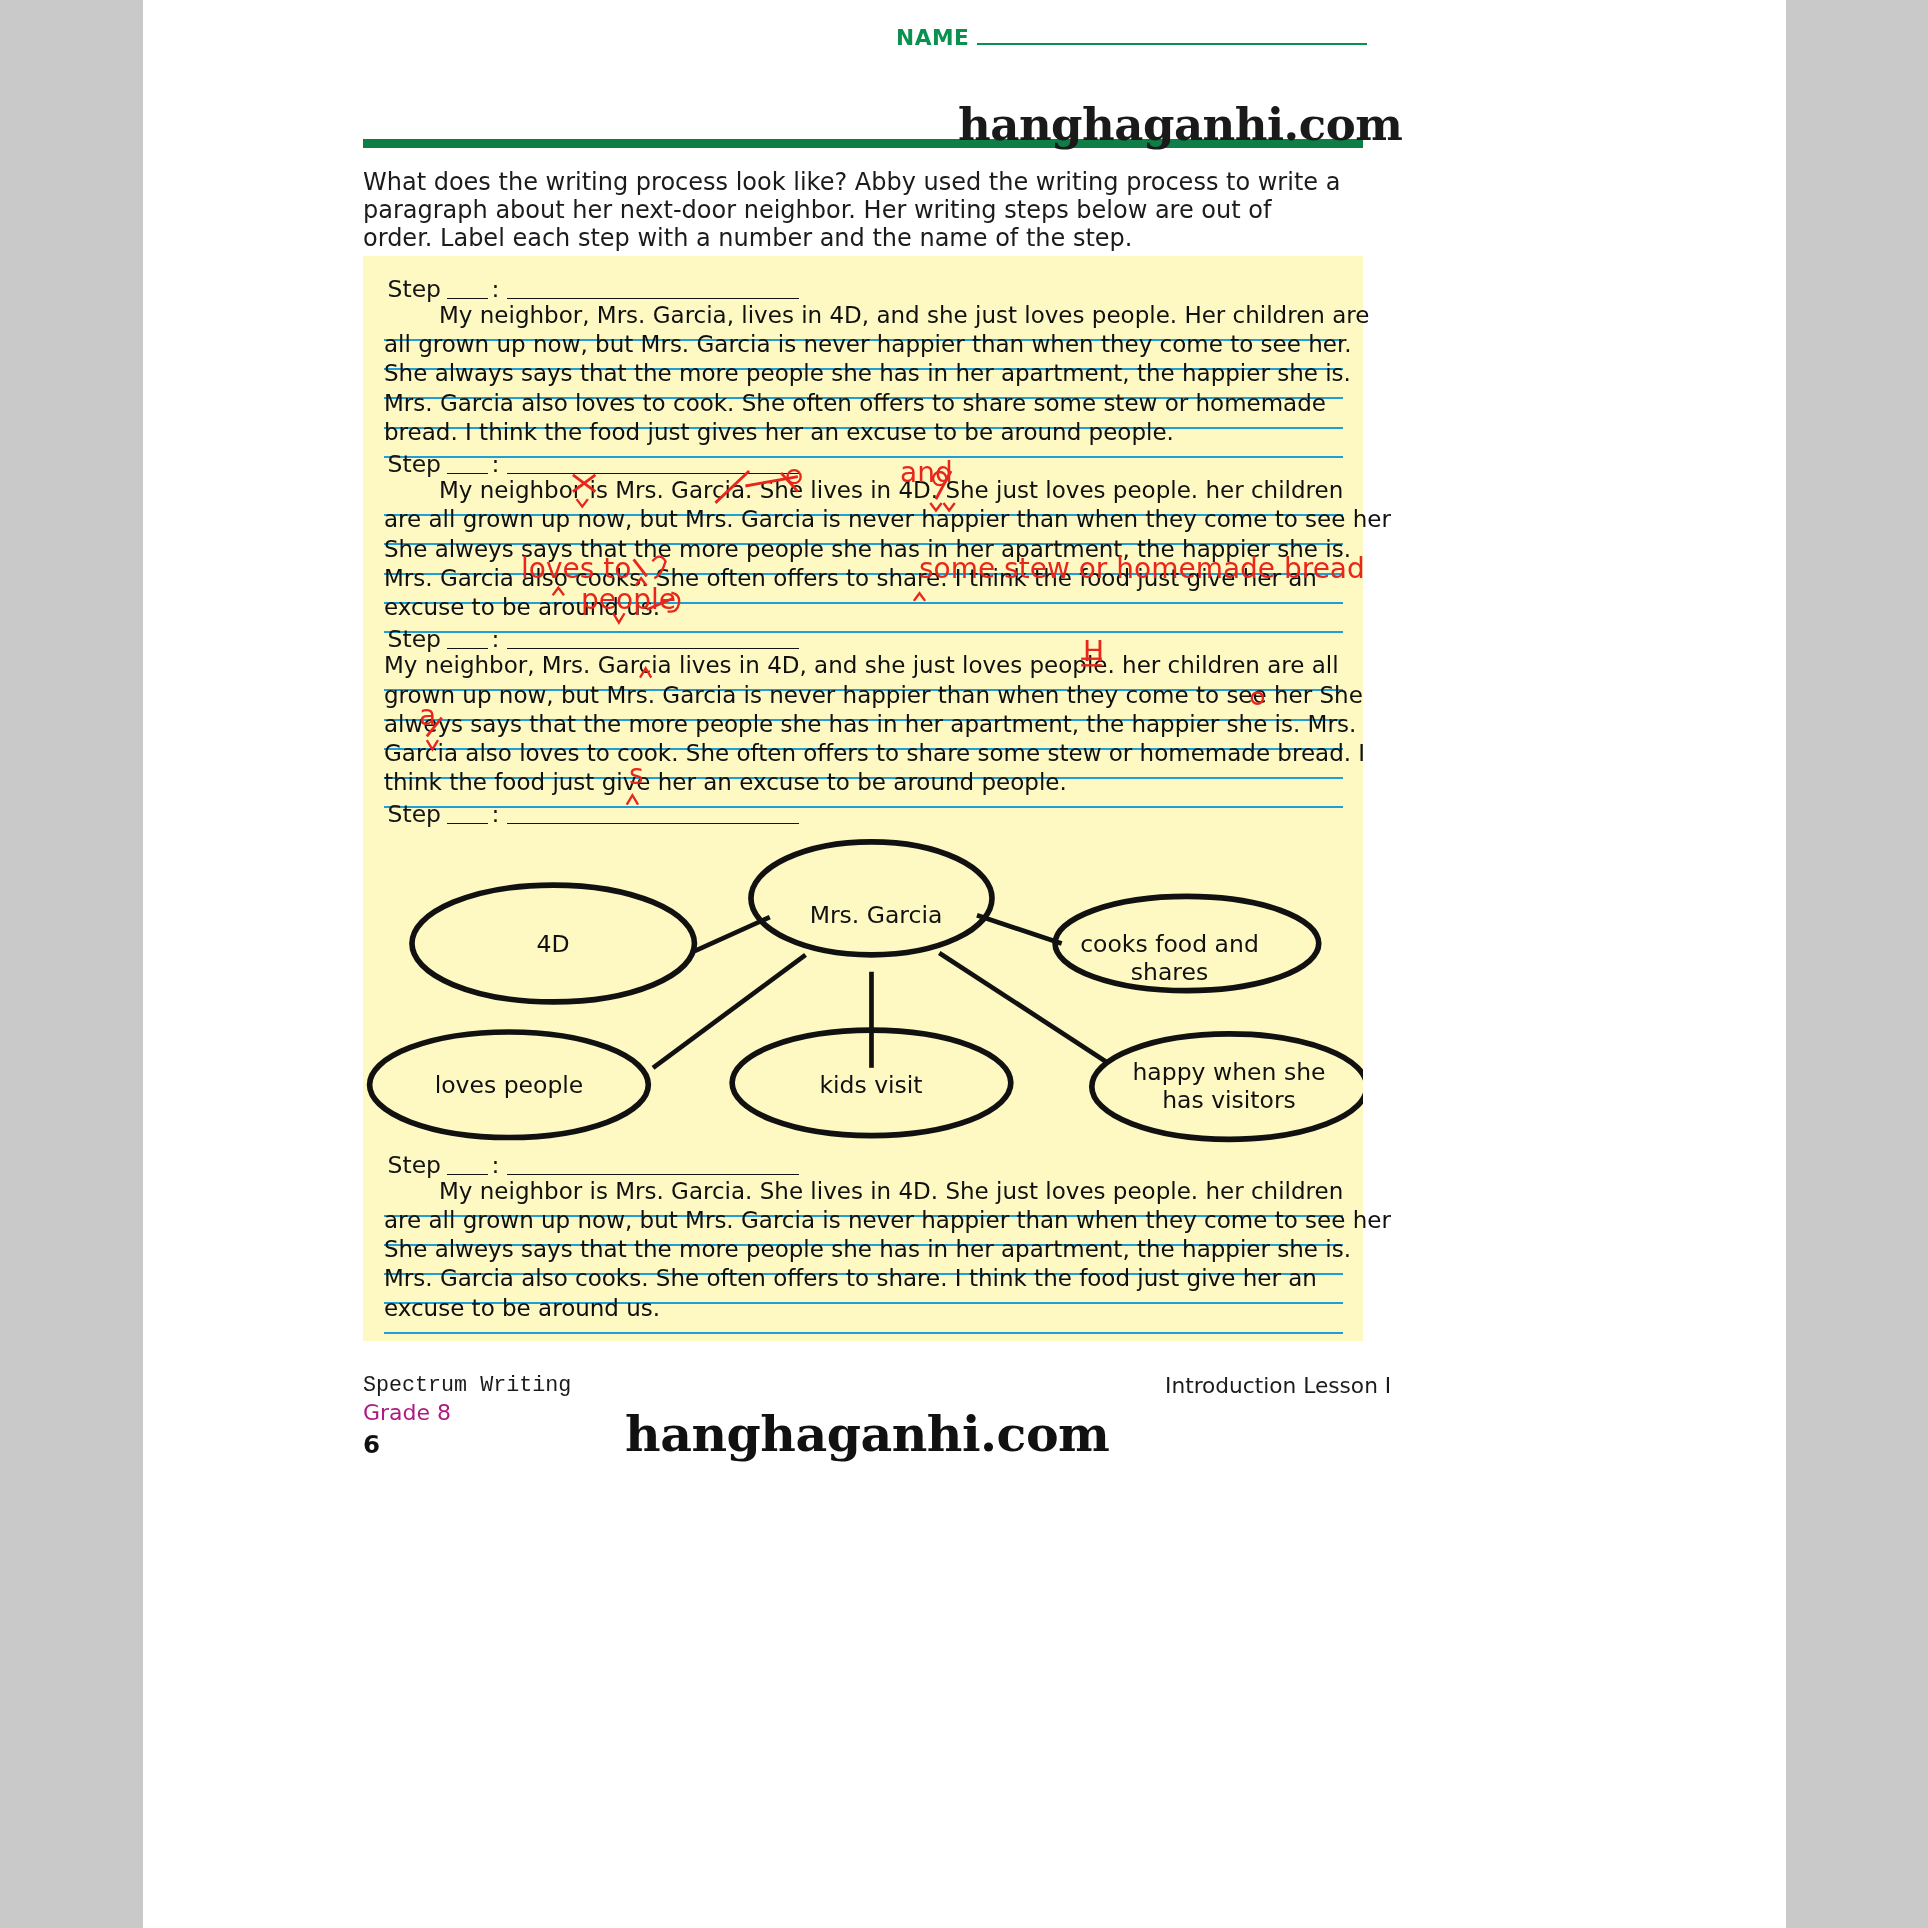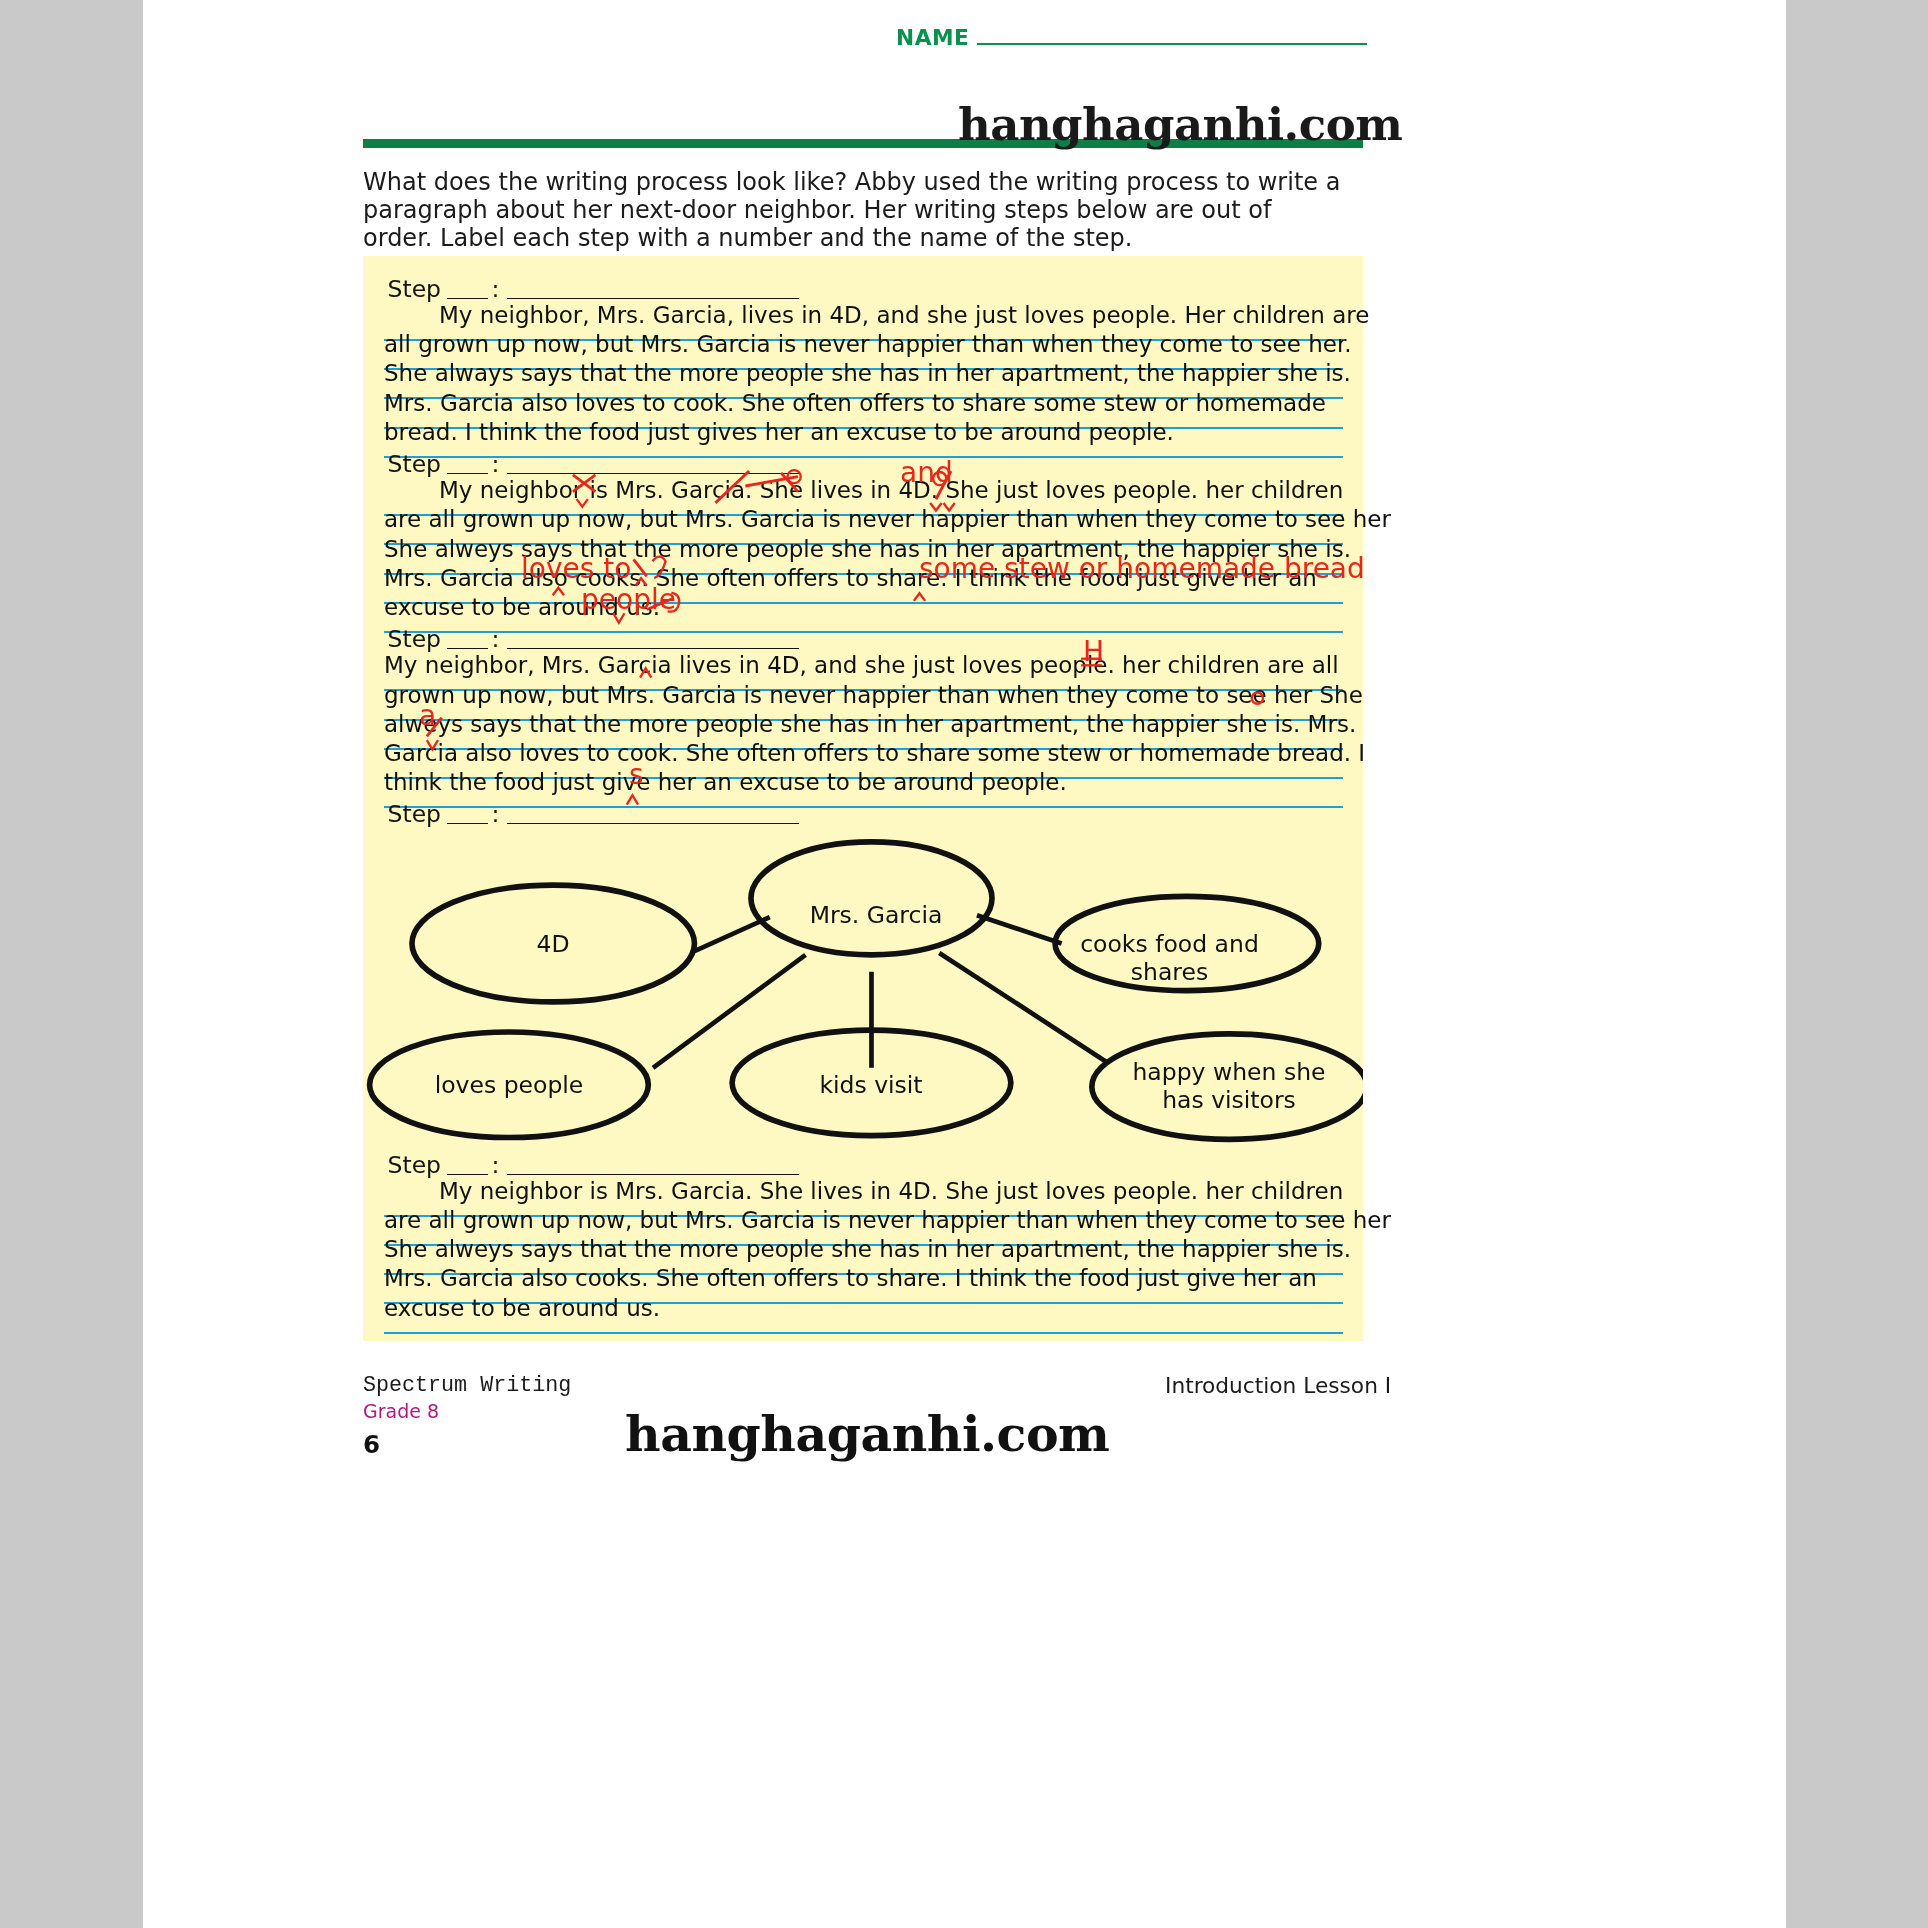--- a/index.html
+++ b/index.html
@@ -118,21 +118,21 @@
     text-align: center; line-height: 28px;
     white-space: pre-line;
   }
   
   .foot-left {
     position: absolute; left: 220px; top: 1373px;
     font-family: Liberation Mono, monospace; font-size: 21.7px; color: #1b1b1b;
   }
   .foot-grade {
     position: absolute; left: 220px; top: 1400px;
-    font-family: "DejaVu Sans", sans-serif; font-size: 19px; color: #b01a80;
+    font-family: "DejaVu Sans", sans-serif; font-size: 22px; color: #b01a80;
   }
   .foot-page {
     position: absolute; left: 220px; top: 1430px;
     font-family: "DejaVu Sans", sans-serif; font-weight: 700; font-size: 24.5px; color: #111111;
   }
   .foot-right {
     position: absolute; left: 1022px; top: 1373px;
     font-family: "DejaVu Sans", sans-serif; font-size: 21.7px; color: #1b1b1b;
   }
 </style>

